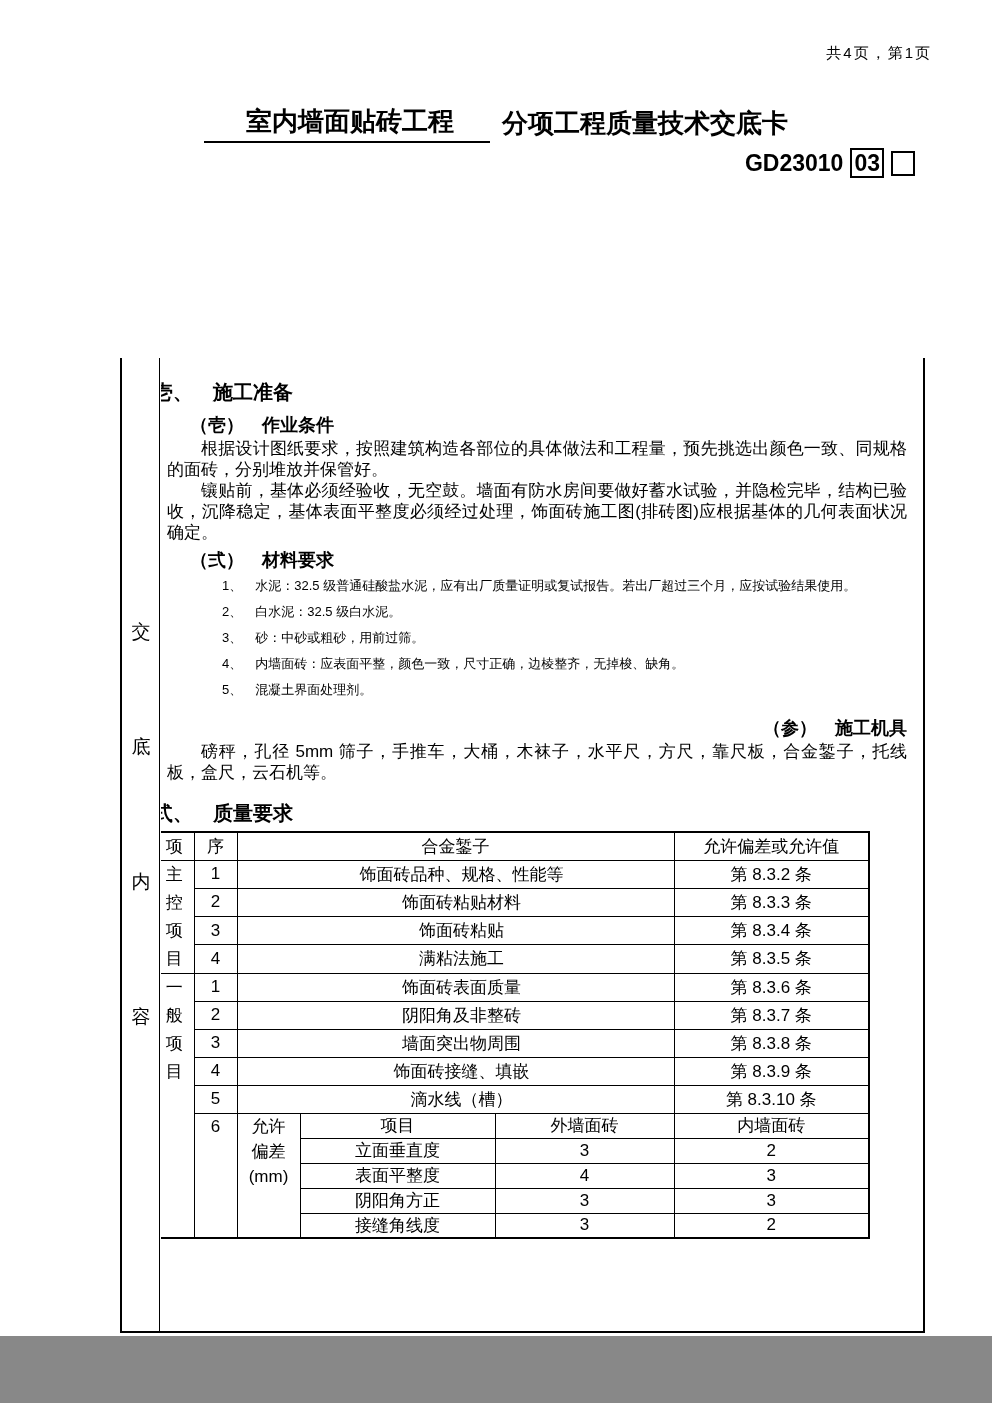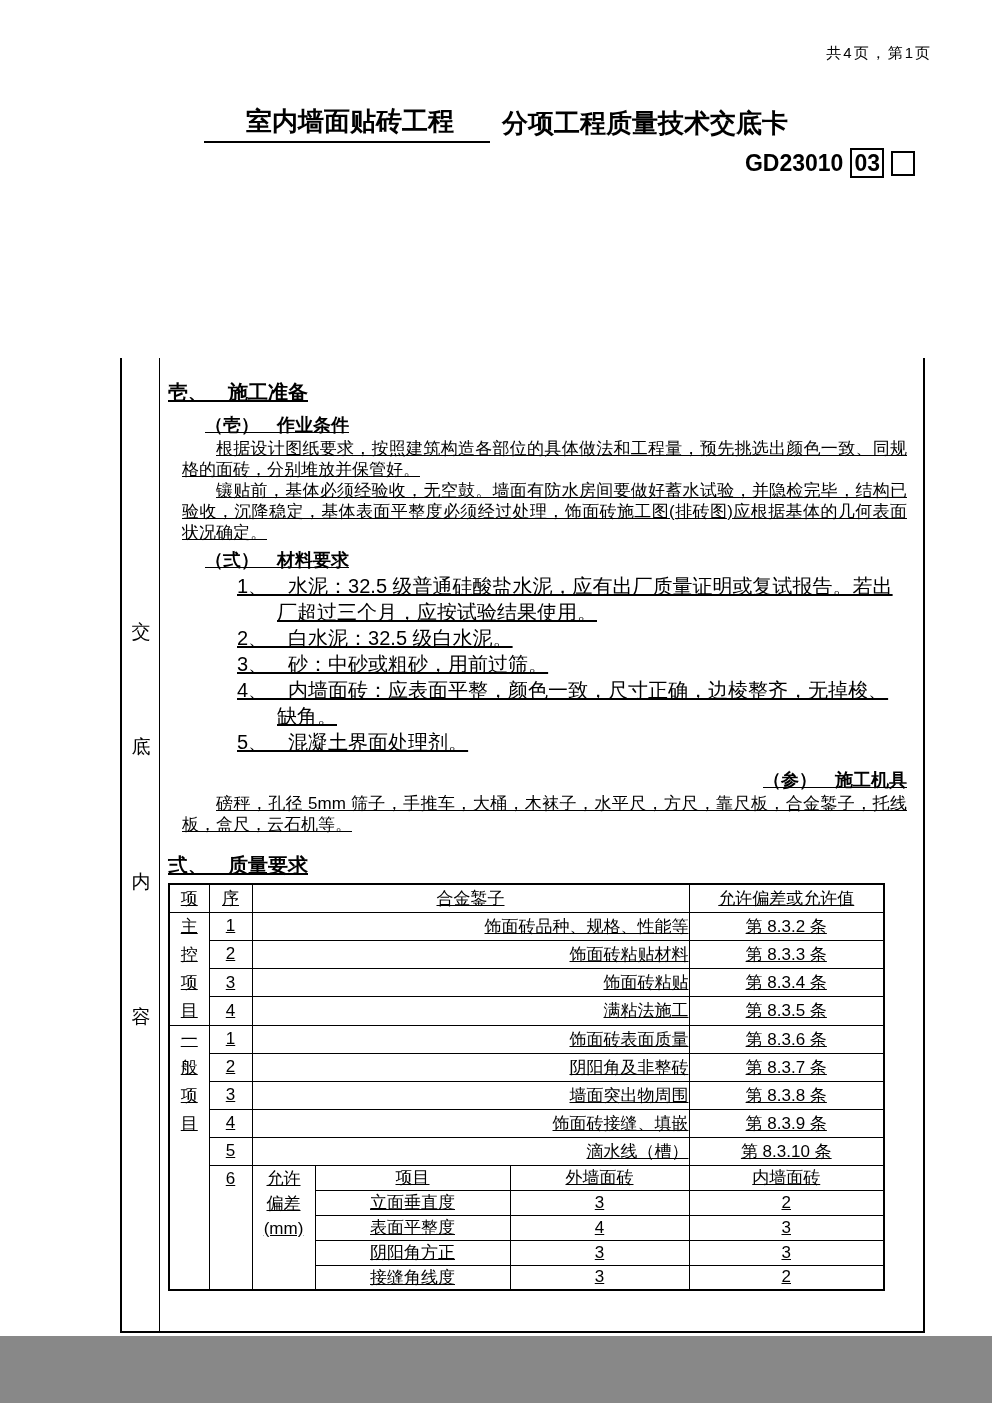--- a/index.html
+++ b/index.html
@@ -27,40 +27,40 @@
   .htable { position:absolute; left:120px; top:188px; border-collapse:collapse; table-layout:fixed; width:805px; }
   .htable td { border:1px solid #000; font-size:16px; text-align:center; vertical-align:middle; }
   .htable { border:2px solid #000; }
   .htable tr { height:57px; }
 
   
   .content-box { position:absolute; left:120px; top:358px; width:805px; height:975px; border:2px solid #000; border-top:none; }
   .side-strip { position:absolute; left:0; top:0; width:38px; height:100%; border-right:1px solid #000; }
   .side-char { position:absolute; left:0; width:38px; text-align:center; font-size:19px; }
 
-  .content-area { position:absolute; left:39px; top:0; width:766px; height:100%; padding:0 20px 0 21px; overflow:hidden;text-decoration:underline; }
+  .content-area { position:absolute; left:39px; top:0; width:766px; height:100%; padding:0 20px 0 6px; overflow:hidden; }
   .content-area p { font-size:17px; line-height:21px; text-align:justify; }
   .indent2 { text-indent:2em; }
   h1.sec { font-size:20px; font-weight:bold; line-height:28px; margin-left:-14px; }
   h2.sub { font-size:18px; font-weight:bold; line-height:26px; margin-left:23px; }
   .sec1 { margin-top:20px; }
   .sub1 { margin-top:6px; }
   .sub2 { margin-top:4px; }
   .sub3 { margin-top:12px;text-align:right; }
   .sec2 { margin-top:16px; }
-  .mat-item { font-size:20px; line-height:26px; padding-left:95px; text-indent:-40px; }
+  .mat-item { font-size:13px; line-height:26px; padding-left:95px; text-indent:-40px; }
   .intro { margin-top:6px; font-size:17px; font-weight:bold; line-height:26px; margin-left:21px; white-space:nowrap; }
 
   
   .qtable { border-collapse:collapse; table-layout:fixed; width:715px; margin:4px 0 0 -14px; border:2px solid #000; }
   .qtable td { border:1px solid #000; font-size:17px; vertical-align:middle; }
   .qtable tr.main { height:28px; }
   .qtable tr.sub { height:25px; }
   .qtable td.center { text-align:center; }
-  .qtable td.item { text-align:right; padding-left:12px; }
+  .qtable td.item { text-align:center; padding-left:12px; }
   .qtable td.group { vertical-align:top; text-align:center; }
   .group-stack { width:1em; margin:0 auto; line-height:28px; word-break:break-all; font-size:17px; }
   .qtable td.tol-no { vertical-align:top; text-align:center; line-height:25px; }
   .qtable td.tol-label { vertical-align:top; text-align:center; line-height:25px; padding:0 11px; word-break:break-all; }
 
   
   .footer-logo { position:absolute; left:752px; top:1336px; width:232px; height:62px; display:flex; align-items:center; }
   .logo-star { flex:0 0 auto; }
   .logo-textcol { display:flex; flex-direction:column; margin-left:4px; }
   .logo-cn { font-family:"Liberation Serif", serif; font-size:26px; color:#a9a9a9; letter-spacing:7px; white-space:nowrap; line-height:30px; }

